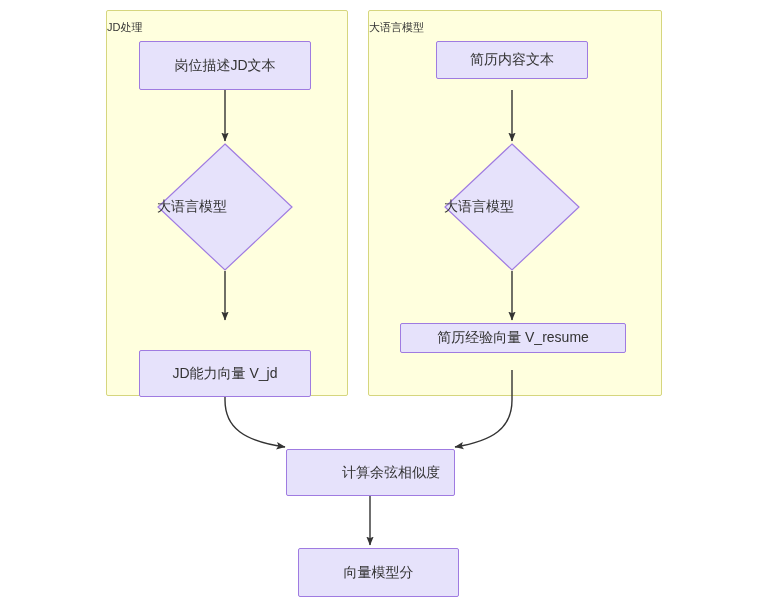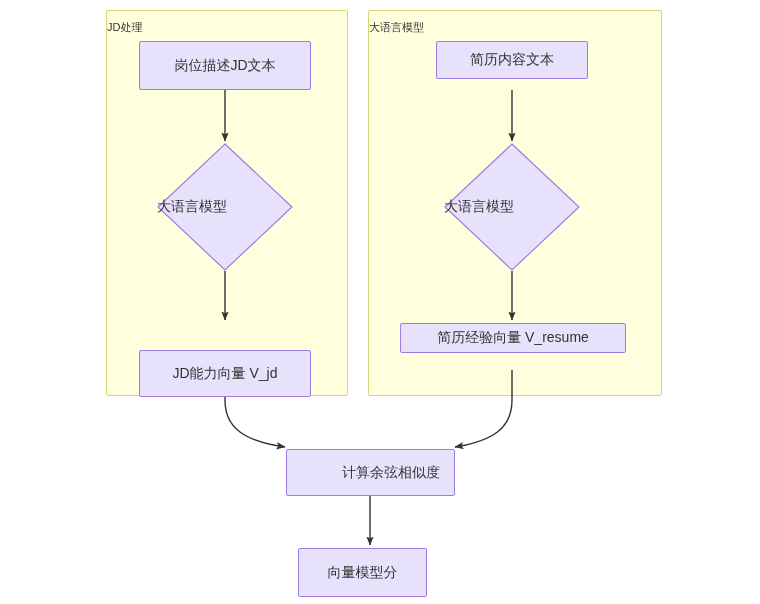--- a/index.html
+++ b/index.html
@@ -137,17 +137,17 @@
   </div>
 
   <div class="node-rect" style="left:400px; top:323px; width:226px; height:30px;">
     <span>简历经验向量 V_resume</span>
   </div>
 
   <div class="node-rect" style="left:286px; top:449px; width:169px; height:47px;padding-left:41px;">
     <span>计算余弦相似度</span>
   </div>
 
-  <div class="node-rect" style="left:298px; top:548px; width:129px; height:49px;">
+  <div class="node-rect" style="left:298px; top:548px; width:161px; height:49px;">
     <span>向量模型分</span>
   </div>
 
 </div>
 
 </body></html>

